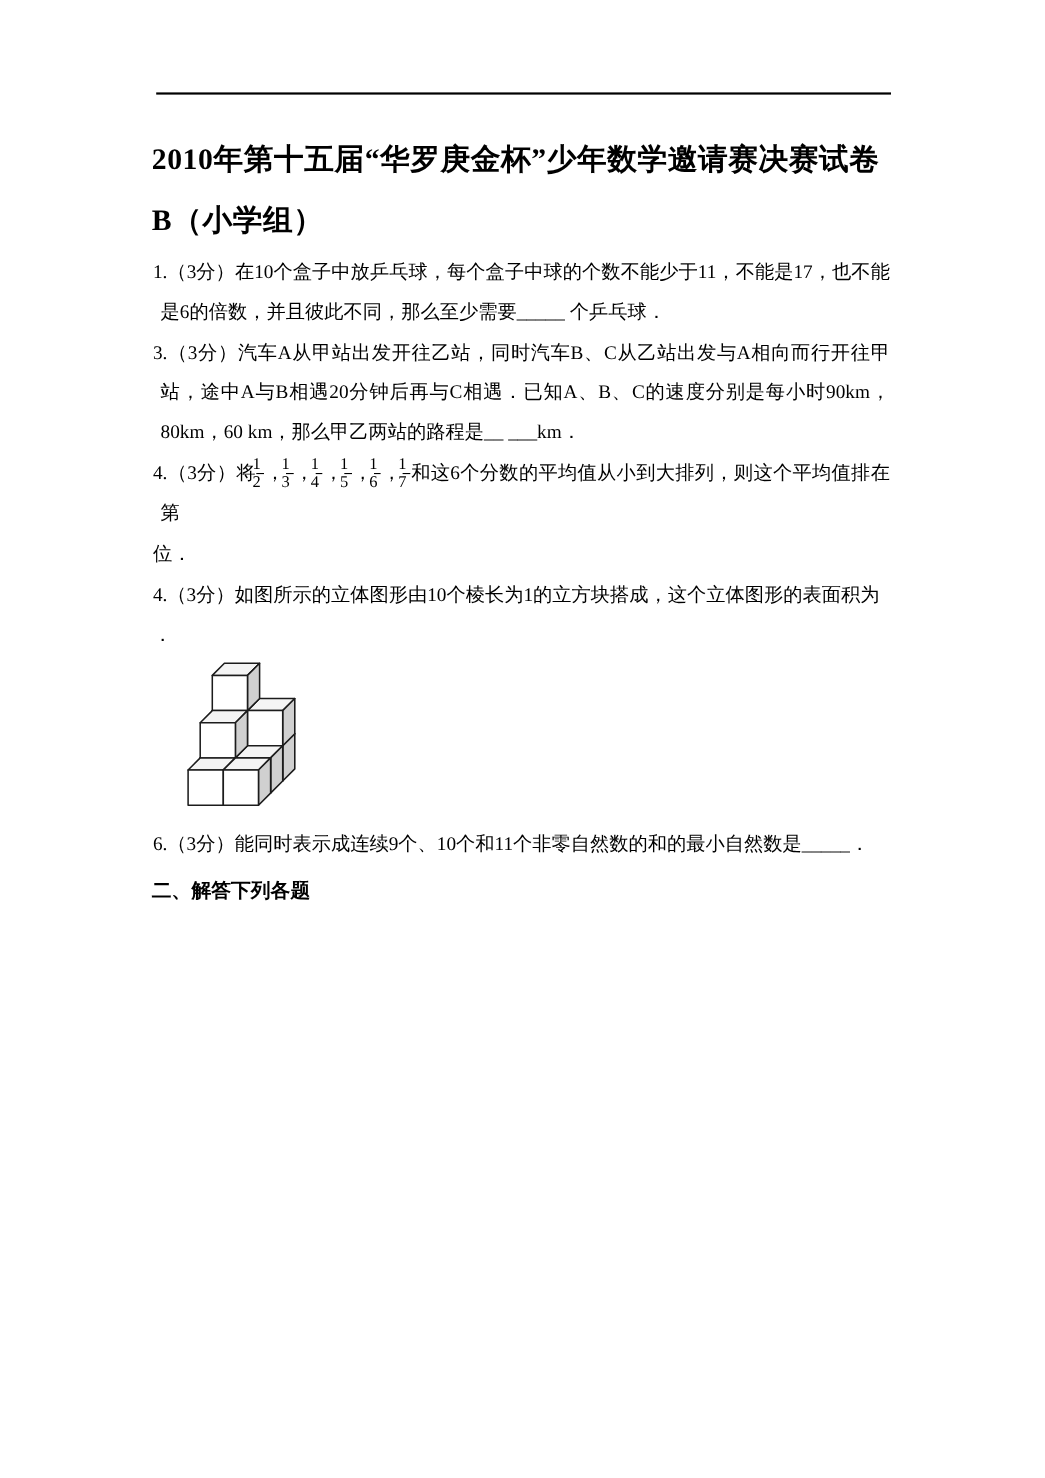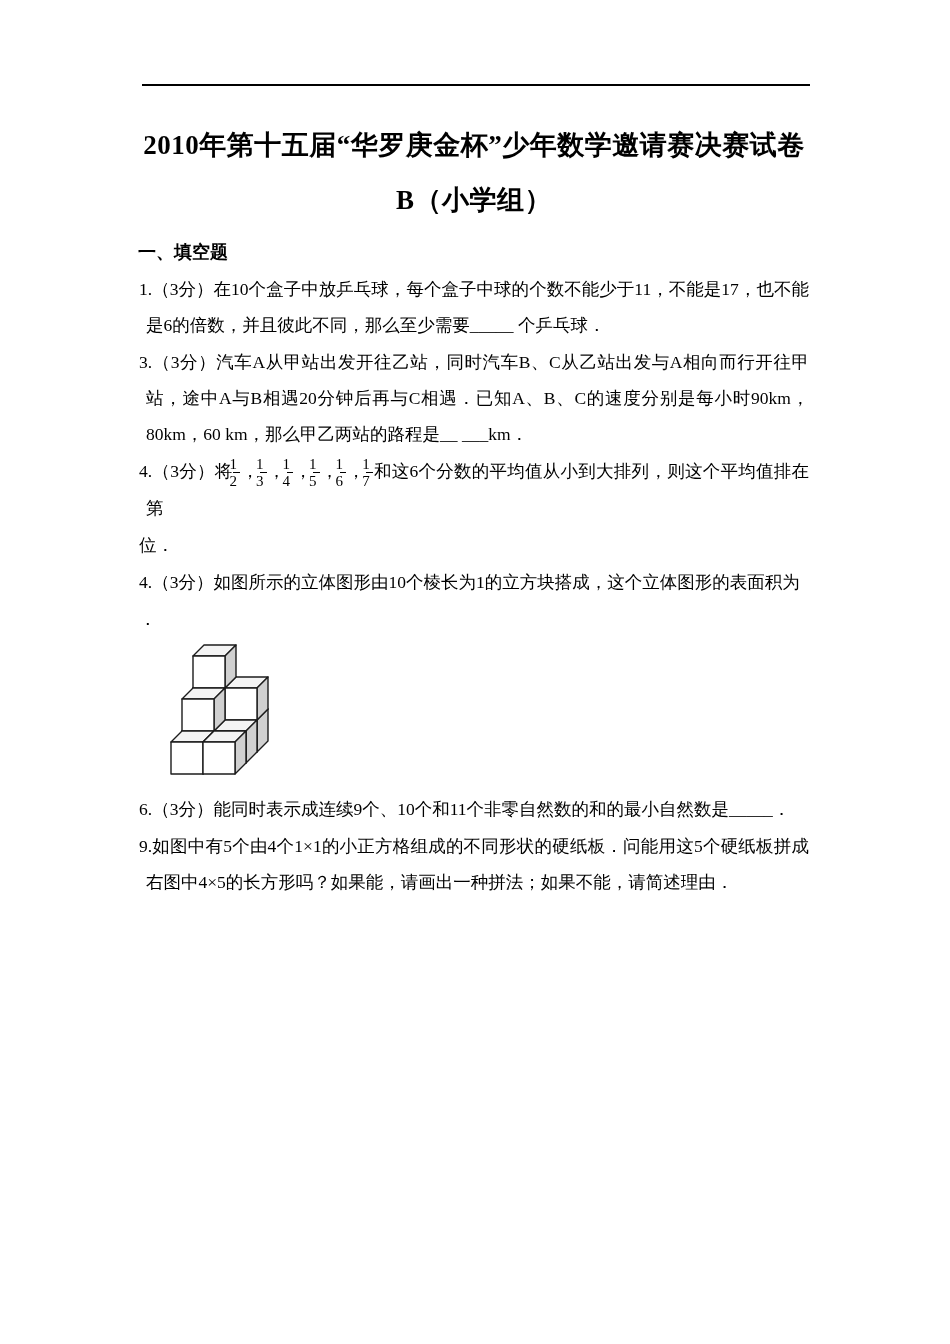--- a/index.html
+++ b/index.html
@@ -9,21 +9,21 @@
     color:#000;
     position:relative;
   }
   .page{position:relative;width:950px;height:1344px;overflow:hidden;background:#fff;}
   .top-rule{
     position:absolute;top:84px;left:142px;width:668px;height:0;
     border-top:2px solid #000;
   }
   .content{position:absolute;left:138px;top:118px;width:672px;}
   .doc-title{
-    font-size:27px;font-weight:bold;text-align:center;
+    font-size:27px;font-weight:bold;text-align:left;
     line-height:55px;margin:0;letter-spacing:0.5px;
   }
   .sec-heading{
     font-family:"Liberation Sans","DejaVu Sans",sans-serif;
     font-weight:bold;font-size:18px;line-height:36px;margin:6px 0 0 0;
   }
   .q{
     font-size:17.5px;line-height:36px;text-align:justify;
     margin:1px;padding-left:7px;text-indent:-7px;
   }
@@ -39,21 +39,20 @@
 </head>
 <body>
 
 <div class="page">
   <div class="top-rule"></div>
 
   <div class="content">
 
     <h1 class="doc-title">2010年第十五届“华罗庚金杯”少年数学邀请赛决赛试卷B（小学组）</h1>
 
-    <div class="sec-heading">一、填空题</div>
 
     <p class="q">1.（3分）在10个盒子中放乒乓球，每个盒子中球的个数不能少于11，不能是17，也不能是6的倍数，并且彼此不同，那么至少需要_____ 个乒乓球．</p>
 
 
     <p class="q">3.（3分）汽车A从甲站出发开往乙站，同时汽车B、C从乙站出发与A相向而行开往甲站，途中A与B相遇20分钟后再与C相遇．已知A、B、C的速度分别是每小时90km，80km，60 km，那么甲乙两站的路程是__ ___km．</p>
 
     <p class="q"><span>4.（3分）将</span><span class="frac"><span class="fn">1</span><span class="fd">2</span></span><span>，</span><span class="frac"><span class="fn">1</span><span class="fd">3</span></span><span>，</span><span class="frac"><span class="fn">1</span><span class="fd">4</span></span><span>，</span><span class="frac"><span class="fn">1</span><span class="fd">5</span></span><span>，</span><span class="frac"><span class="fn">1</span><span class="fd">6</span></span><span>，</span><span class="frac"><span class="fn">1</span><span class="fd">7</span></span><span>和这6个分数的平均值从小到大排列，则这个平均值排在第</span></p>
     <p class="q">位．</p>
 
 
@@ -91,17 +90,17 @@
           <polygon points="3,133 35,133 35,101 3,101" fill="#ffffff" stroke="#1c1c1c" stroke-width="1.4" stroke-linejoin="round"></polygon>
           <polygon points="35,101 67,101 78,90 46,90" fill="#f4f4f4" stroke="#1c1c1c" stroke-width="1.4" stroke-linejoin="round"></polygon>
           <polygon points="67,133 78,122 78,90 67,101" fill="#d0d0d0" stroke="#1c1c1c" stroke-width="1.4" stroke-linejoin="round"></polygon>
           <polygon points="35,133 67,133 67,101 35,101" fill="#ffffff" stroke="#1c1c1c" stroke-width="1.4" stroke-linejoin="round"></polygon>
         </svg>
     </div>
 
 
     <p class="q">6.（3分）能同时表示成连续9个、10个和11个非零自然数的和的最小自然数是_____．</p>
 
+    <div class="sec-heading">二、解答下列各题</div>
 
-    <p class="q">9.如图中有5个由4个1×1的小正方格组成的不同形状的硬纸板．问能用这5个硬纸板拼成右图中4×5的长方形吗？如果能，请画出一种拼法；如果不能，请简述理由．</p>
 
   </div>
 </div>
 
 </body></html>

